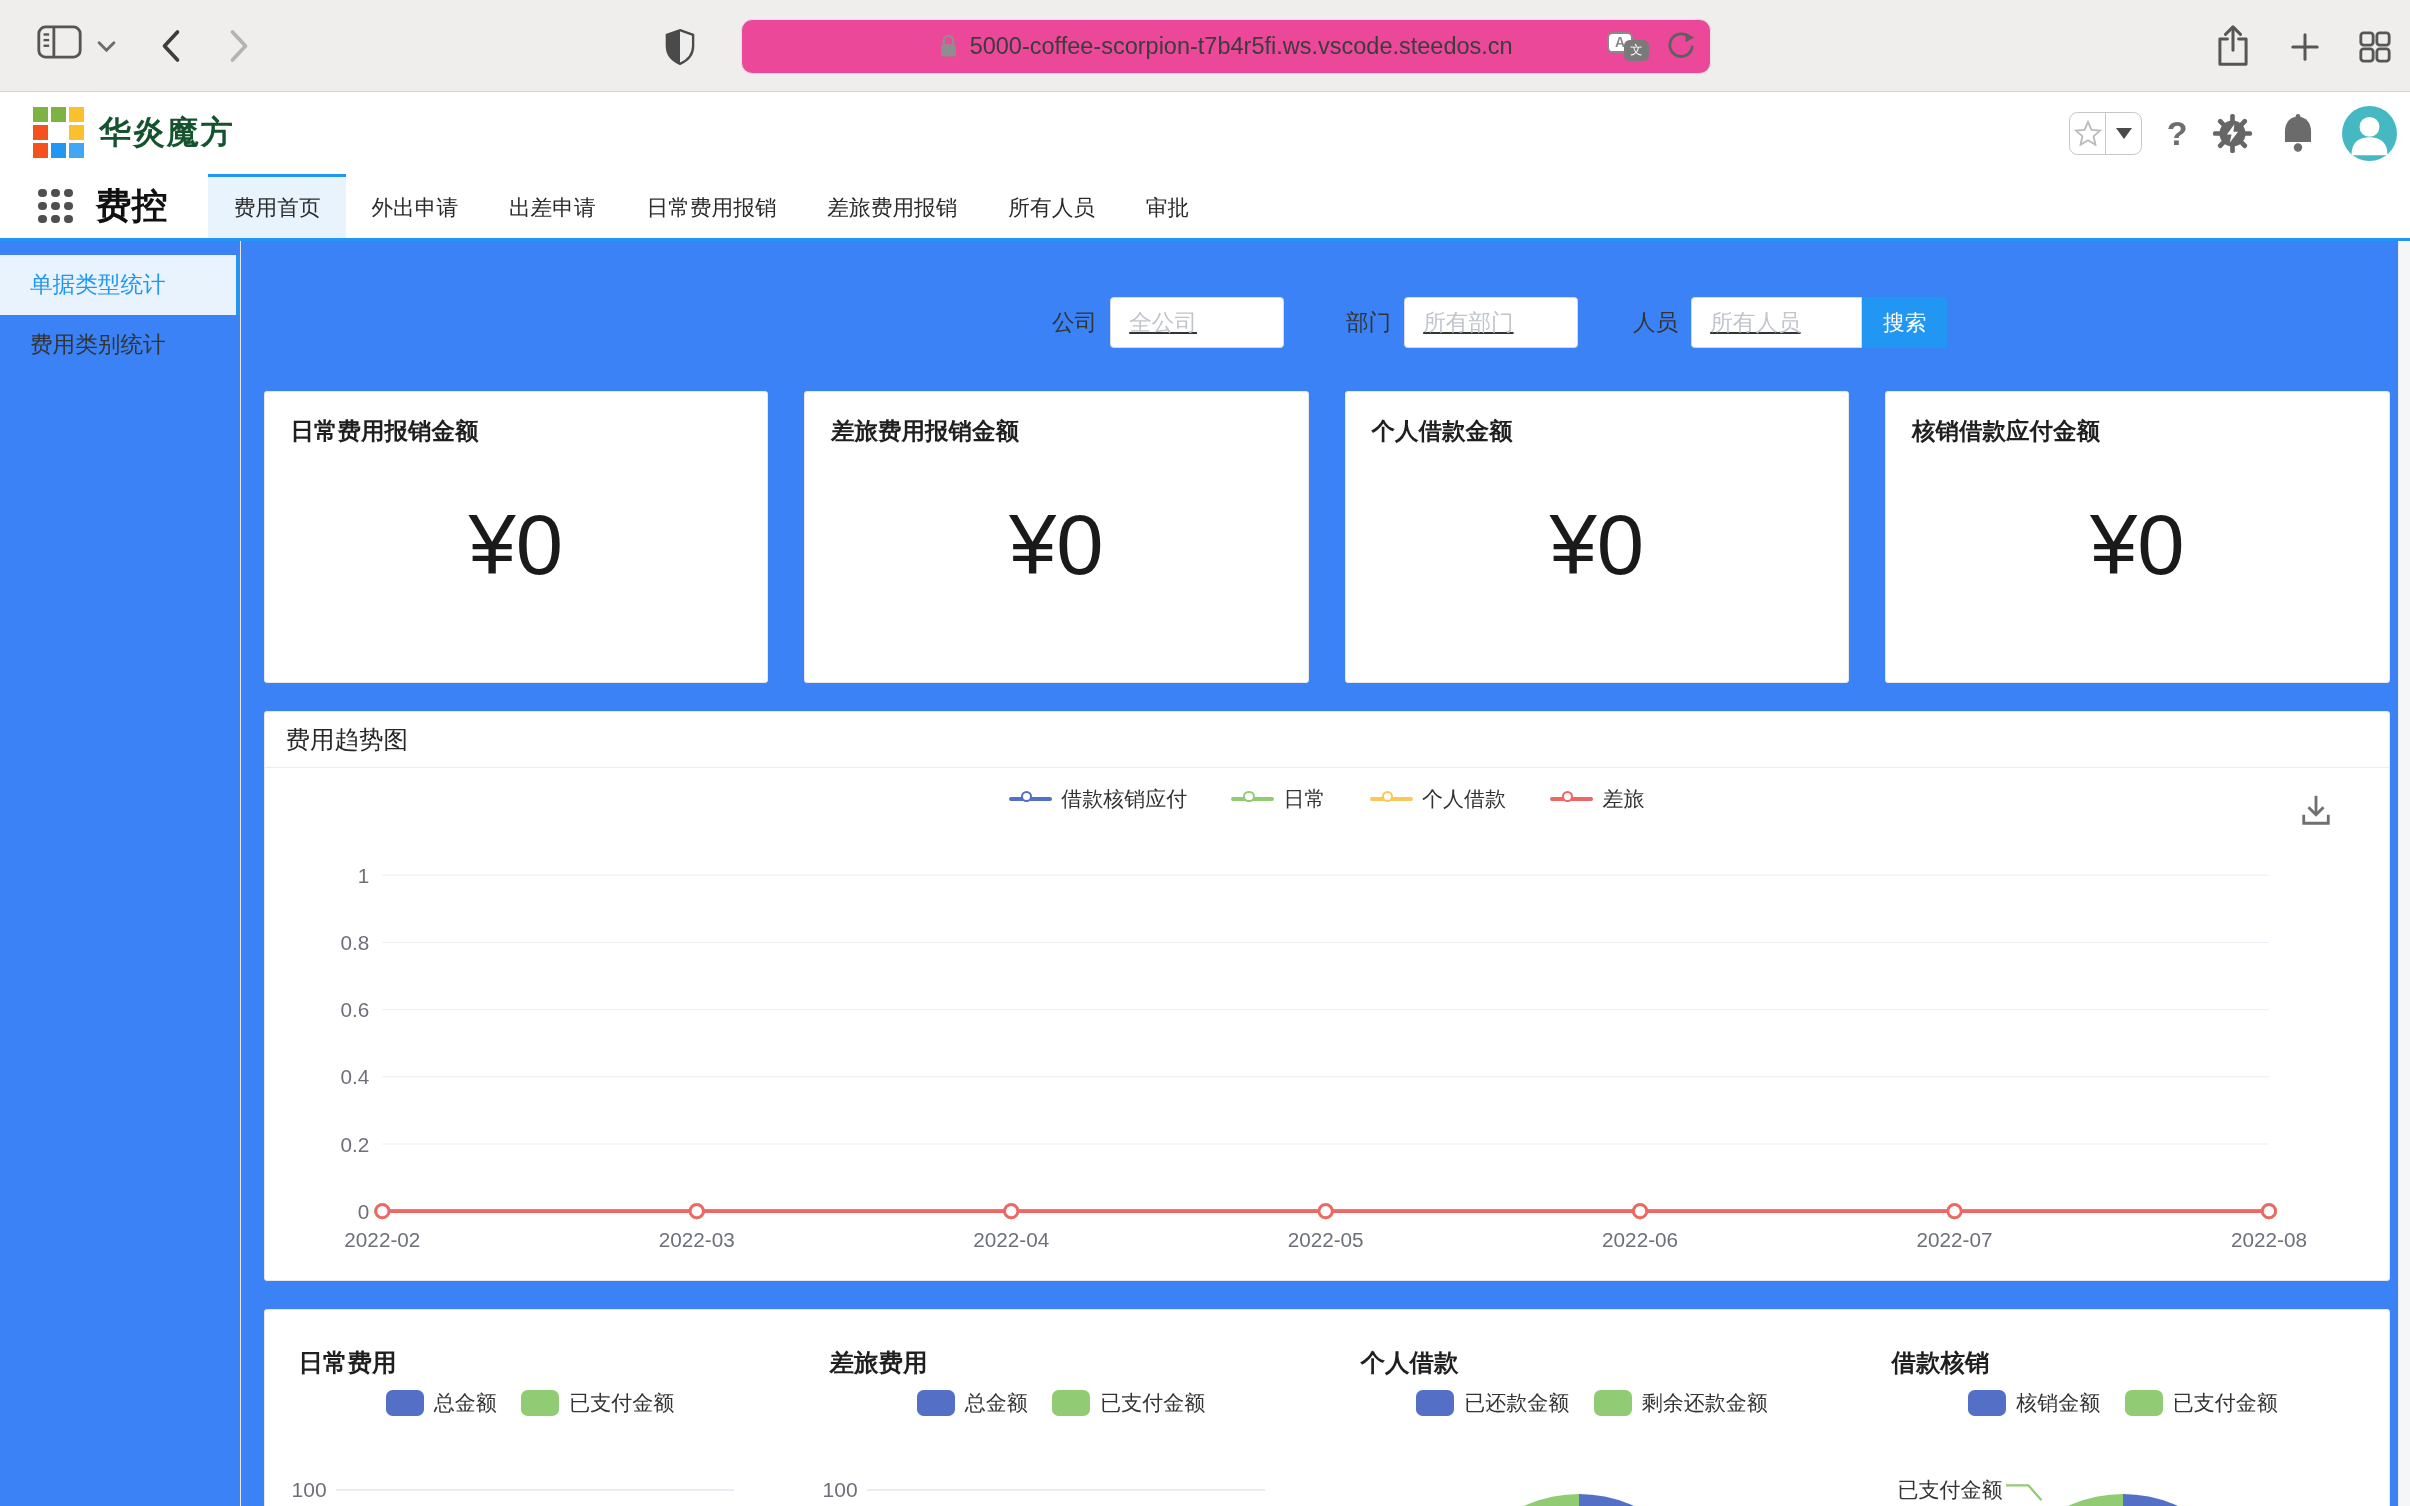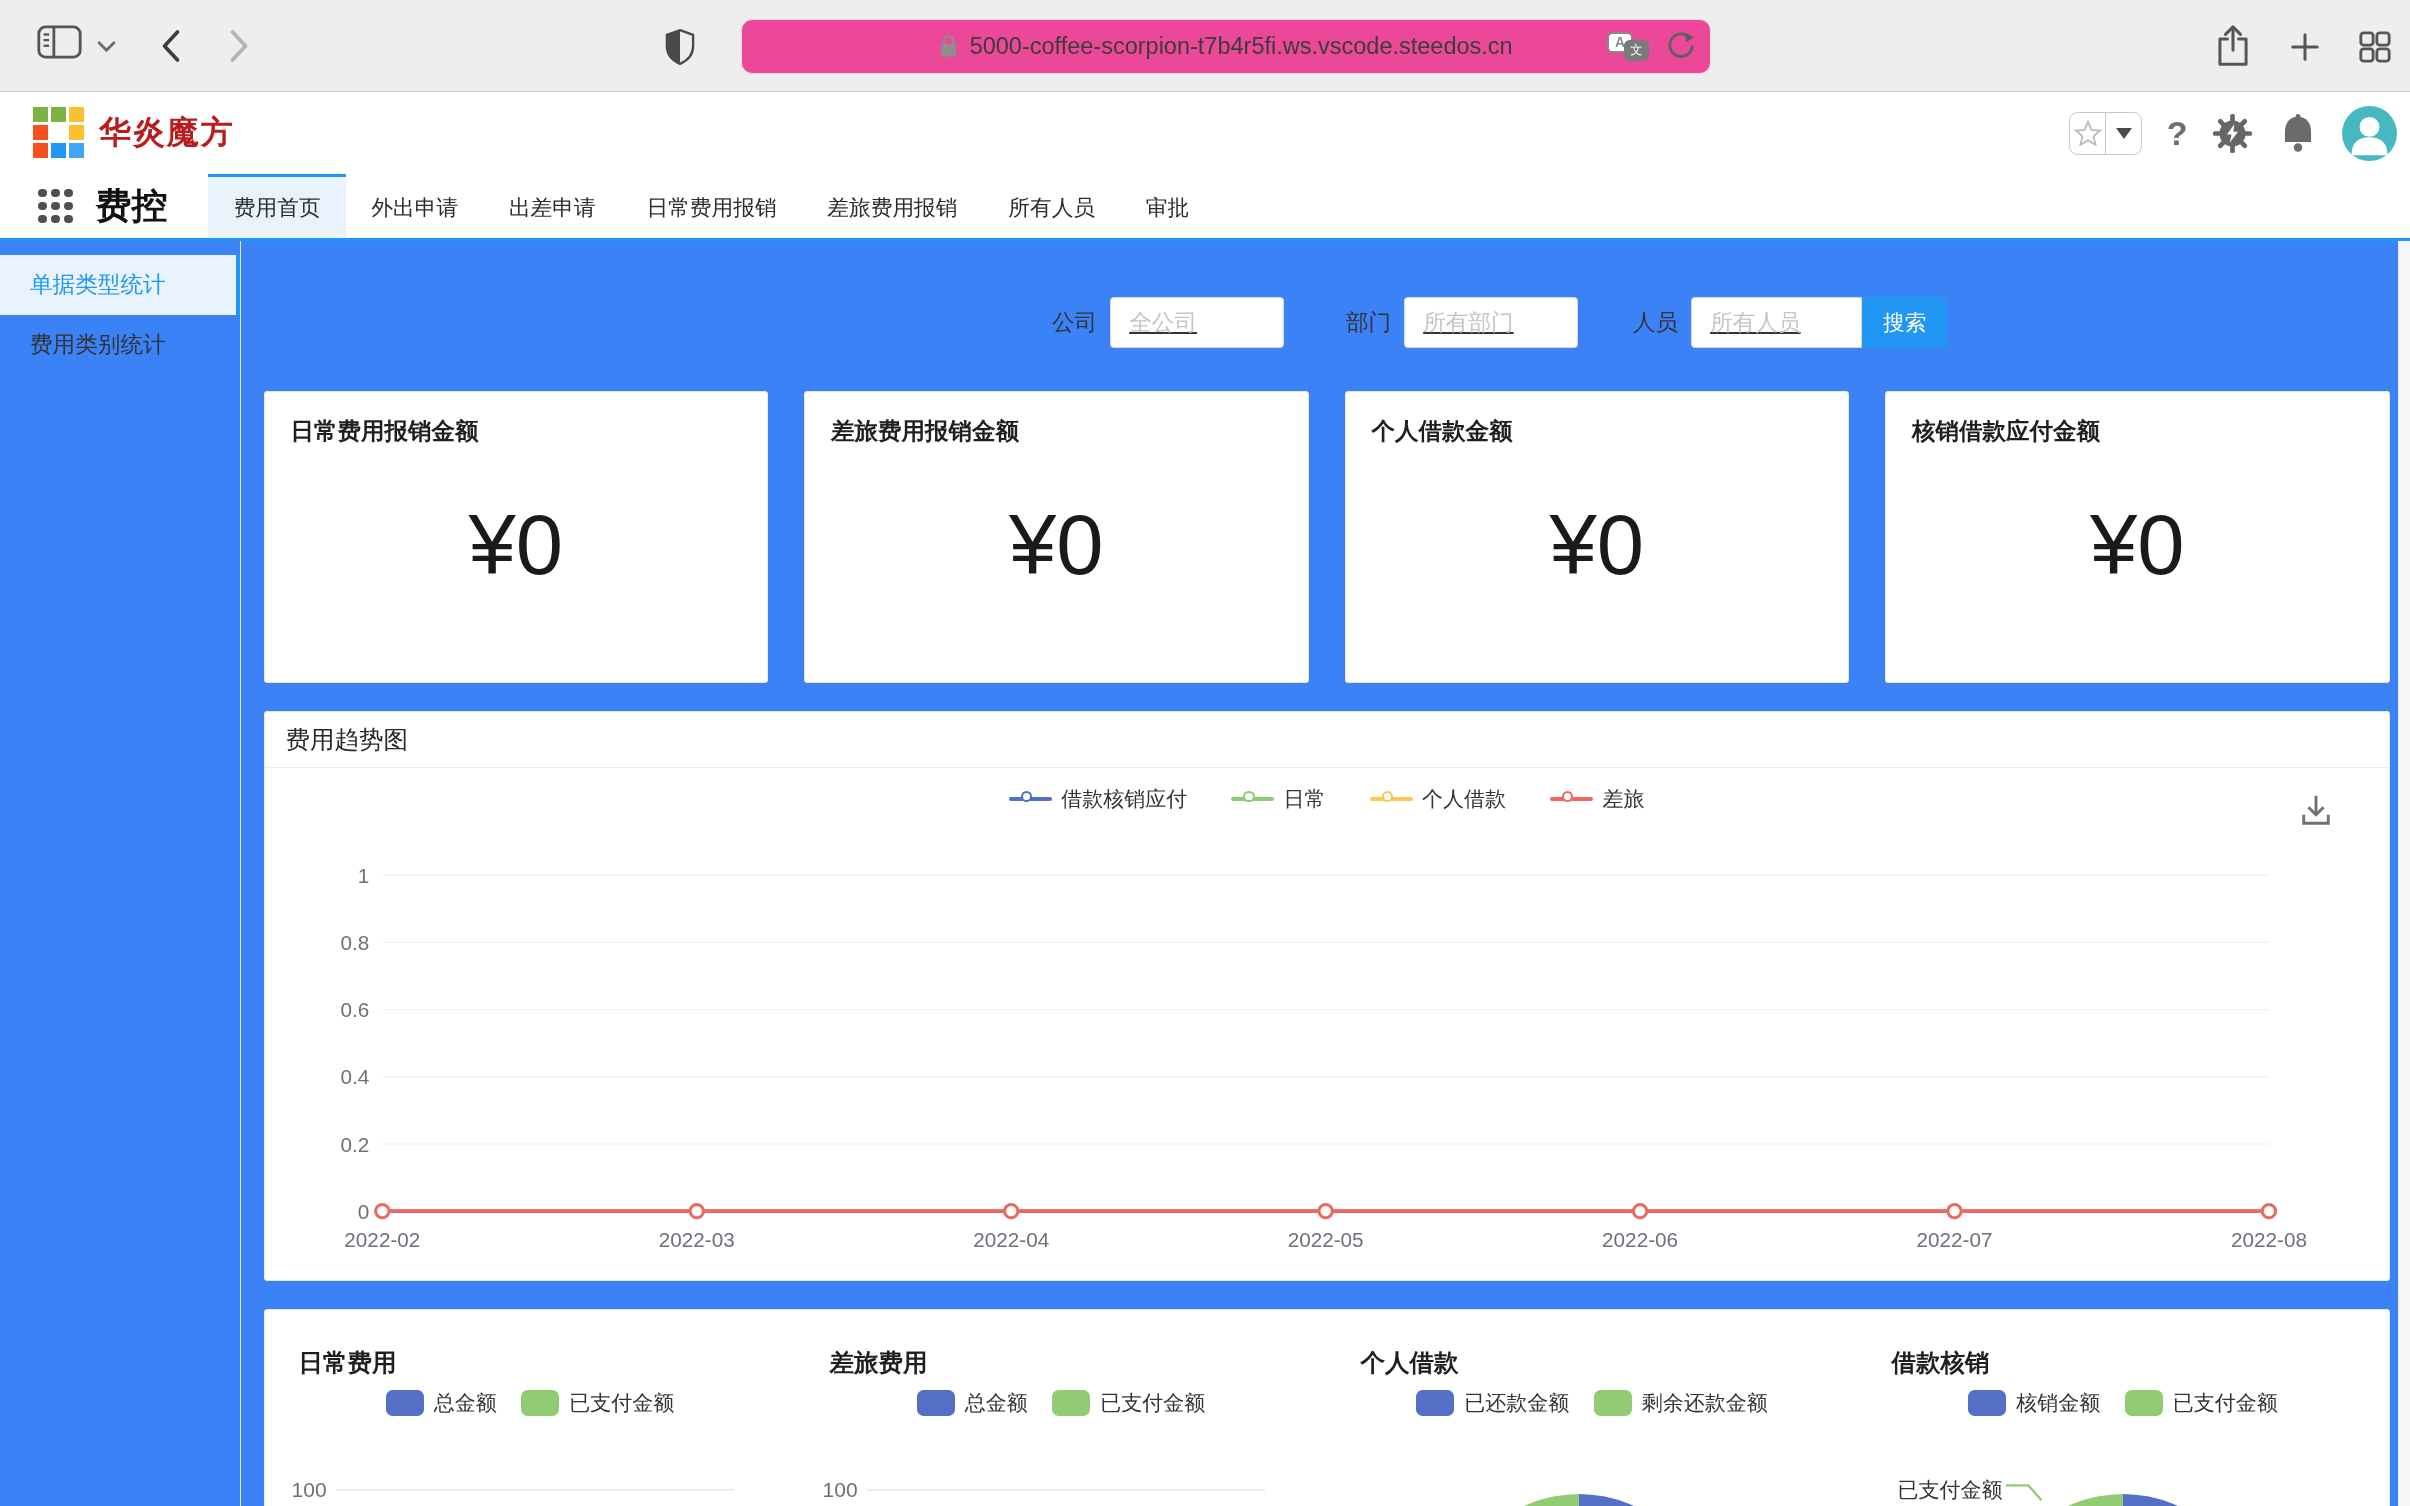--- a/index.html
+++ b/index.html
@@ -17,21 +17,21 @@
     background:#ec4899; border:0.9px solid #e2e0df; border-radius:11.3px;
     display:flex; align-items:center; justify-content:center; gap:11.3px;margin-left:16px;
   }
   .urlbar .url-text { font-size:23.5px; color:#3c3c3c; }
   .urlbar-right { position:absolute; right:15px; top:0; height:55px; display:flex; align-items:center; gap:15px; }
   
   .app-header { position:relative; height:82px; background:#fff; }
   .brand { position:absolute; left:33px; top:15px; display:flex; align-items:center; gap:15px; }
   .logo { width:51px; height:51px; display:grid; grid-template-columns:repeat(3,15px); grid-template-rows:repeat(3,15px); gap:2.8px; }
   .logo span { display:block; }
-  .brand-name { font-size:32px; font-weight:bold; color:#b91c1c; letter-spacing:1.9px; }
+  .brand-name { font-size:32px; font-weight:bold; color:#14532d; letter-spacing:1.9px; }
   .hdr-right { position:absolute; right:14px; top:0; height:82px; display:flex; align-items:center; gap:24.5px; }
   .star-split { width:73px; height:43px; background:#fff; border:0.9px solid #c9c7c6; border-radius:8.5px; display:flex; overflow:hidden; }
   .star-split .seg { flex:1; display:flex; align-items:center; justify-content:center; }
   .star-split .seg:first-child { border-right:0.9px solid #c9c7c6; }
   .tri-down { width:0; height:0; border-left:8.5px solid transparent; border-right:8.5px solid transparent; border-top:11.3px solid #4a4a4a; }
   .help-glyph { font-size:34px; font-weight:bold; color:#6e6e6e; }
   
   .nav { position:relative; height:67px; background:#fff; border-bottom:3.8px solid #2196f3; display:flex; align-items:stretch; }
   .waffle { align-self:center; margin:0 22.6px 0 38px; display:grid; grid-template-columns:repeat(3,8.5px); grid-template-rows:repeat(3,8.5px); gap:4.7px; }
   .waffle span { background:#4f4f4f; border-radius:50%; }

